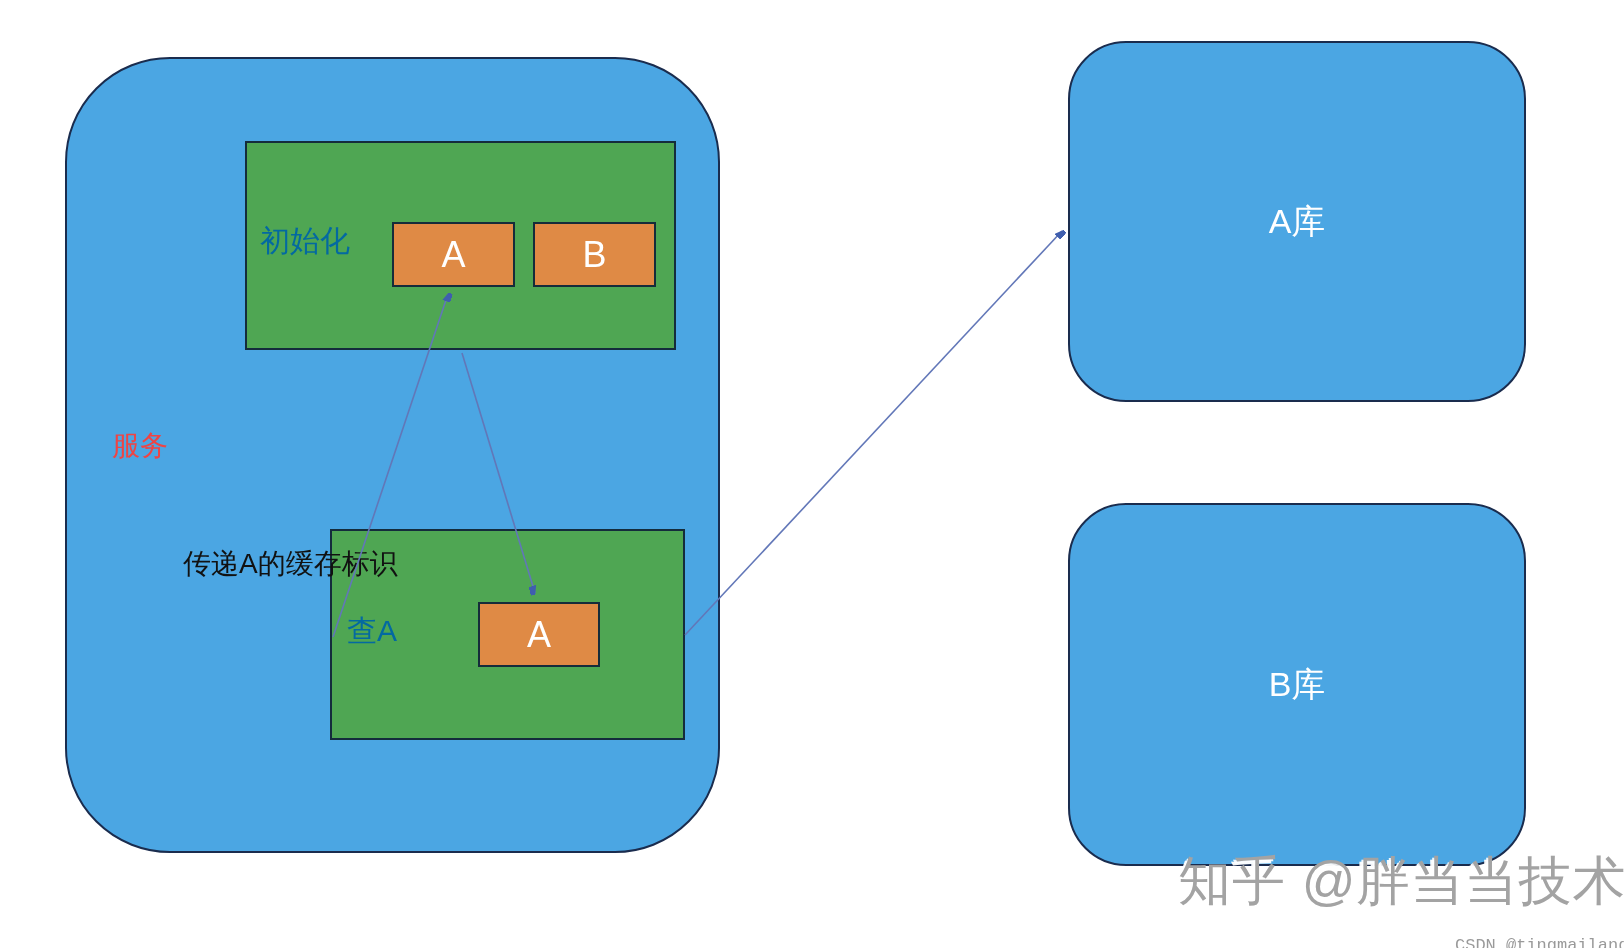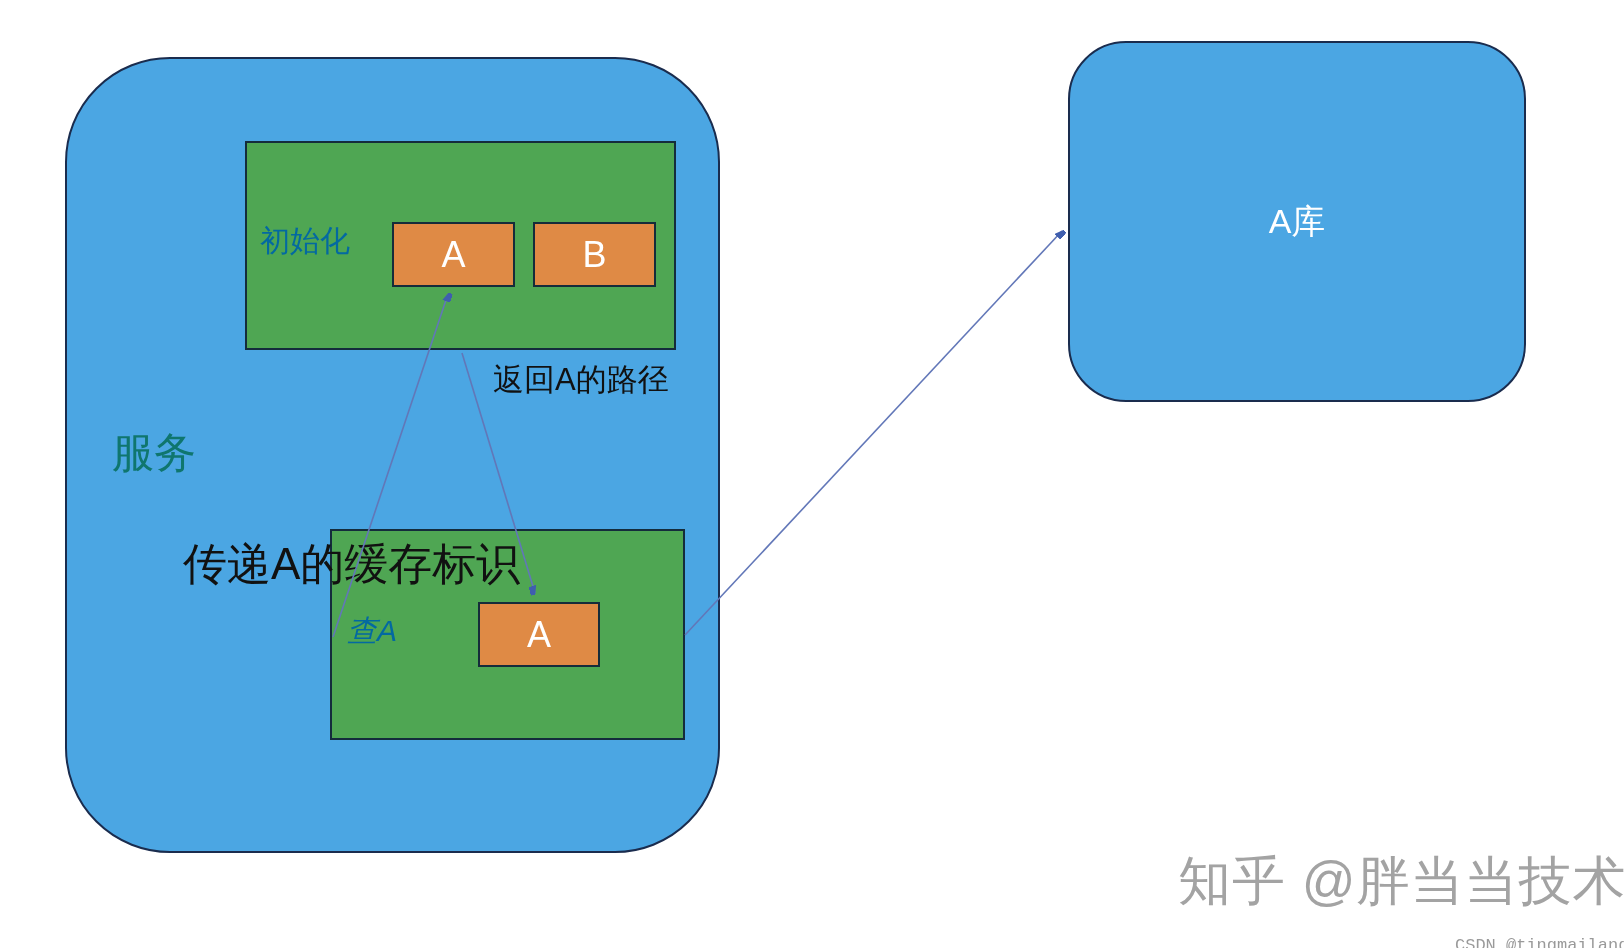--- a/index.html
+++ b/index.html
@@ -27,35 +27,35 @@
   .db-b{left:1068px;top:503px;height:363px;}
   .db-label{color:#ffffff;font-size:34px;}
   
   .group-box{
     background:#4FA653;border:2px solid #142c3c;box-sizing:border-box;
   }
   .init-group{left:245px;top:141px;width:431px;height:209px;}
   .query-group{left:330px;top:529px;width:355px;height:211px;}
   .group-label{color:#0369a1;font-size:30px;line-height:1;}
   .init-label{left:260px;top:226px;}
-  .query-label{left:347px;top:616px;font-style:italic;}
+  .query-label{left:347px;top:616px;}
   
   .item-box{
     background:#DF8A45;border:2px solid #152c3a;box-sizing:border-box;
     display:flex;align-items:center;justify-content:center;
     color:#ffffff;font-size:36px;
   }
   .item-a-init{left:392px;top:222px;width:123px;height:65px;}
   .item-b-init{left:533px;top:222px;width:123px;height:65px;}
   .item-a-query{left:478px;top:602px;width:122px;height:65px;}
   
-  .service-label{left:112px;top:432px;color:#0f766e;font-size:42px;line-height:1;}
+  .service-label{left:112px;top:432px;color:#ef4444;font-size:28px;line-height:1;}
   .note{color:#111111;font-size:31px;line-height:40px;white-space:nowrap;}
   .note-return{left:493px;top:360px;}
-  .note-pass{left:183px;top:544px;font-size:44px;}
+  .note-pass{left:183px;top:544px;font-size:28px;}
   .note-conn{left:772px;top:338px;font-size:30px;}
   
   svg.arrows{left:0;top:0;width:1624px;height:948px;pointer-events:none;}
   
   .wm-zhihu{
     left:1178px;top:846px;
     color:#a3a3a3;font-size:53px;letter-spacing:1px;white-space:nowrap;
     text-shadow:-4px 4px 0 rgba(255,255,255,0.95), -2px 2px 0 rgba(255,255,255,0.9);
   }
   .wm-csdn{
@@ -80,26 +80,28 @@
     <span>B</span>
   </div>
 
   <div class="abs group-box query-group"></div>
   <div class="abs group-label query-label">查A</div>
   <div class="abs item-box item-a-query">
     <span>A</span>
   </div>
 
   <div class="abs note note-return">
-    <div>返回A的路径</div>
   </div>
   <div class="abs note note-pass">传递A的缓存标识</div>
 
   <div class="abs db-box db-a">
     <span class="db-label">A库</span>
+  </div>
+  <div class="abs db-box db-b">
+    <span class="db-label">B库</span>
   </div>
 
   <svg class="abs arrows" viewBox="0 0 1624 948" xmlns="http://www.w3.org/2000/svg">
     <defs>
       <marker id="ah" markerWidth="9" markerHeight="8" refX="7.5" refY="3.5" orient="auto" markerUnits="userSpaceOnUse">
         <path d="M0,0 L8.5,3.5 L0,7 Z" fill="#3f5eae" transform="scale(1.6)"></path>
       </marker>
     </defs>
     <line x1="333" y1="637" x2="448" y2="294" stroke="#6277b8" stroke-width="1.6" marker-end="url(#ah)"></line>
     <line x1="462" y1="353" x2="535" y2="593" stroke="#6277b8" stroke-width="1.6" marker-end="url(#ah)"></line>

